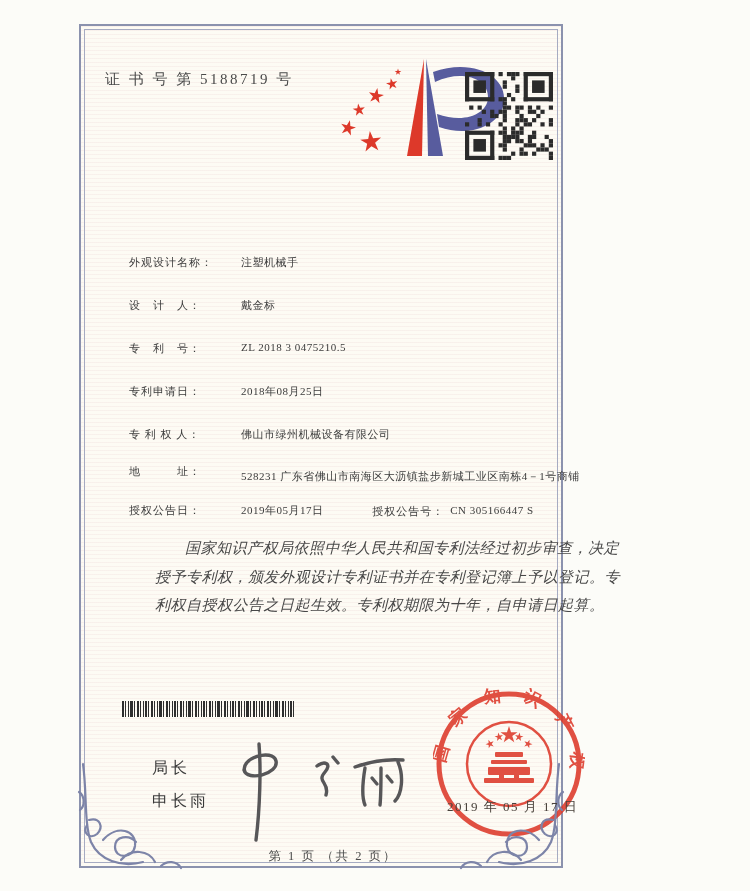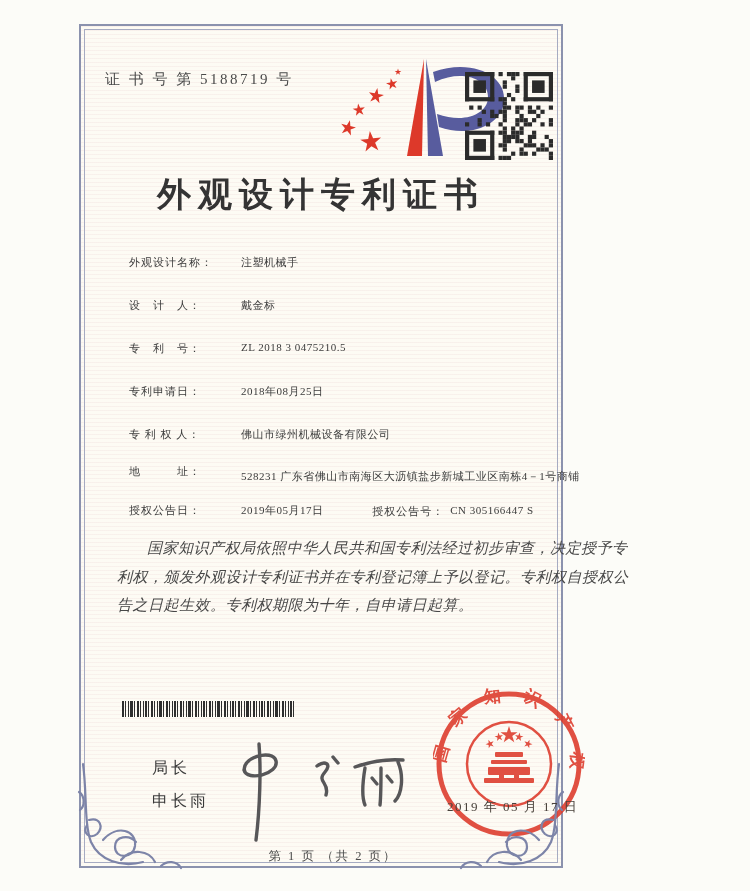--- a/index.html
+++ b/index.html
@@ -29,21 +29,21 @@
   .frow { position:absolute; left:48px; font-size:11px; color:#3c3c3c; white-space:nowrap; }
   .frow .lbl { display:inline-block; width:112px; letter-spacing:1px; vertical-align:top; }
   .frow .val { letter-spacing:0.5px; }
   .frow .val.wrap { display:inline-block; white-space:normal; width:408px; line-height:24px; vertical-align:top; }
   .r1{top:229px}.r2{top:272px}.r3{top:315px}.r4{top:358px}.r5{top:401px}.r6{top:438px}.r7{top:477px}
   .pair2 { display:inline-block; margin-left:46px; }
   .pair2 .lbl { width:auto; margin-right:6px; }
 
   .paras { position:absolute; left:36px; top:508px; width:516px; font-size:15px;
     line-height:28.5px; color:#474747; font-style:italic; letter-spacing:0.5px; }
-  .paras p { text-indent:2em; }
+  .paras p { text-indent:2em;margin-left:38px; }
 
   .barcode { position:absolute; left:41px; top:675px; width:175px; height:16px; }
 
   .signer { position:absolute; left:33px; top:732px;
     font-family:"Liberation Sans","DejaVu Sans",sans-serif; font-size:16px; color:#3a3a3a; letter-spacing:3px; }
   .signer div { margin-bottom:12px;margin-left:38px; }
 
   .signature { position:absolute; left:148px; top:712px; width:195px; height:110px; }
 
   .seal { position:absolute; left:352px; top:662px; width:152px; height:152px; }
@@ -188,21 +188,20 @@
       <rect x="76" y="72" width="4" height="4" fill="#2b2b2b"></rect>
       <rect x="80" y="32" width="4" height="4" fill="#2b2b2b"></rect>
       <rect x="80" y="44" width="4" height="4" fill="#2b2b2b"></rect>
       <rect x="80" y="48" width="4" height="4" fill="#2b2b2b"></rect>
       <rect x="80" y="64" width="4" height="4" fill="#2b2b2b"></rect>
       <rect x="80" y="68" width="4" height="4" fill="#2b2b2b"></rect>
       <rect x="80" y="76" width="4" height="4" fill="#2b2b2b"></rect>
       <rect x="80" y="80" width="4" height="4" fill="#2b2b2b"></rect>
     </svg>
 
-  <div class="title">外观设计专利证书</div>
 
   <div class="frow r1">
     <span class="lbl">外观设计名称：</span><span class="val">注塑机械手</span>
   </div>
   <div class="frow r2">
     <span class="lbl">设　计　人：</span><span class="val">戴金标</span>
   </div>
   <div class="frow r3">
     <span class="lbl">专　利　号：</span><span class="val">ZL 2018 3 0475210.5</span>
   </div>

